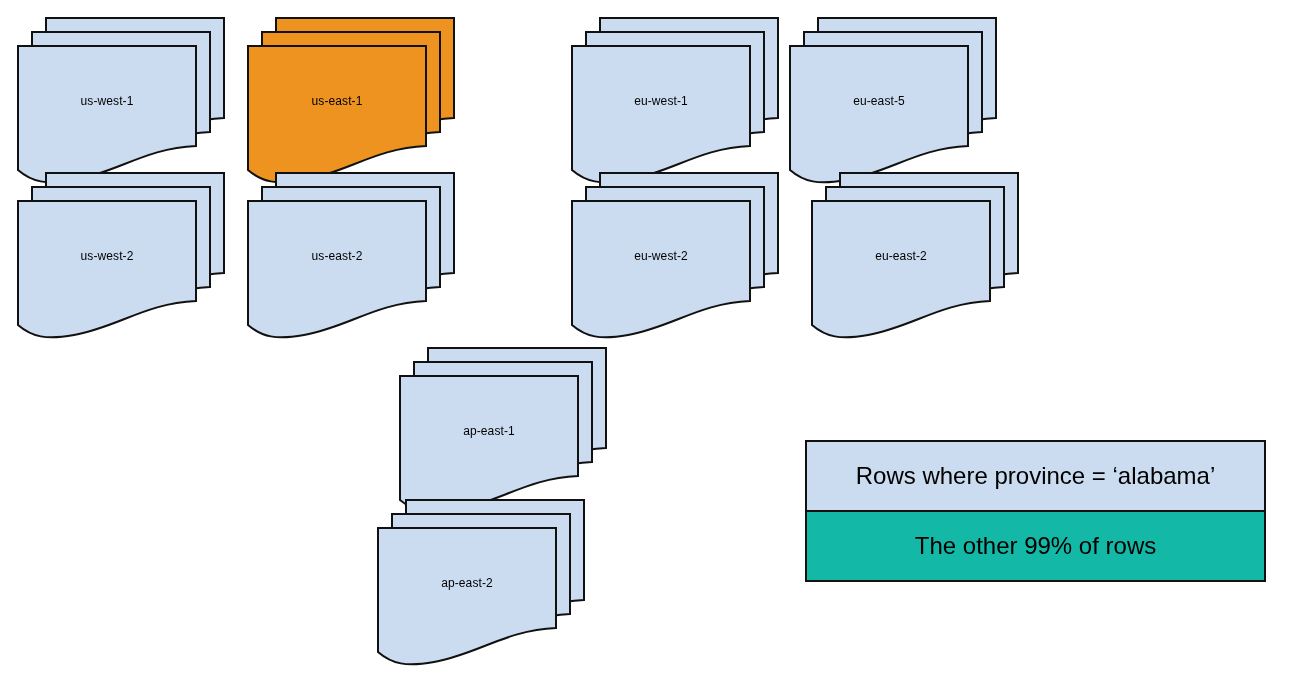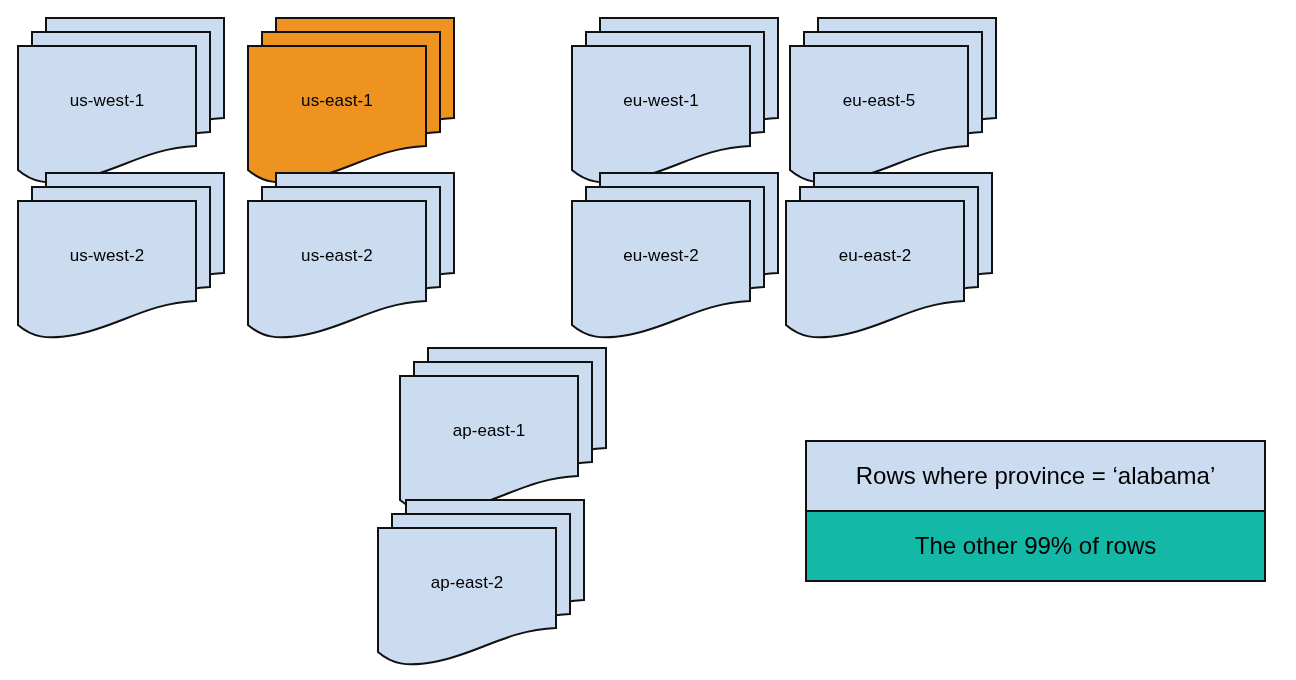--- a/index.html
+++ b/index.html
@@ -36,21 +36,21 @@
   }
   .stack .doc-label {
     position: absolute;
     left: 0;
     top: 0;
     width: 178px;
     height: 110px;
     display: flex;
     align-items: center;
     justify-content: center;
-    font-size: 17px;
+    font-size: 12px;
     color: #000000;
     letter-spacing: 0.1px;
     pointer-events: none;
     white-space: nowrap;
   }
 
   
   #legend {
     position: absolute;
     left: 805px;
@@ -135,21 +135,21 @@
         <div class="doc-label" style="top: 28px;">us-east-2</div>
       </div>
       <div class="stack" style="left: 572px; top: 173px;">
         <svg viewBox="0 0 205 140">
           <path d="M 28 0 L 206 0 L 206 100 C 156 102 128 126 84 134 C 56 139 42 136 28 124 Z" fill="#CBDBF0" stroke="#111111" stroke-width="2" stroke-linejoin="miter"></path>
           <path d="M 14 14 L 192 14 L 192 114 C 142 116 114 140 70 148 C 42 153 28 150 14 138 Z" fill="#CBDBF0" stroke="#111111" stroke-width="2" stroke-linejoin="miter"></path>
           <path d="M 0 28 L 178 28 L 178 128 C 128 130 100 154 56 162 C 28 167 14 164 0 152 Z" fill="#CBDBF0" stroke="#111111" stroke-width="2" stroke-linejoin="miter"></path>
         </svg>
         <div class="doc-label" style="top: 28px;">eu-west-2</div>
       </div>
-      <div class="stack" style="left: 786px; top: 173px;">
+      <div class="stack" style="left: 812px; top: 173px;">
         <svg viewBox="0 0 205 140">
           <path d="M 28 0 L 206 0 L 206 100 C 156 102 128 126 84 134 C 56 139 42 136 28 124 Z" fill="#CBDBF0" stroke="#111111" stroke-width="2" stroke-linejoin="miter"></path>
           <path d="M 14 14 L 192 14 L 192 114 C 142 116 114 140 70 148 C 42 153 28 150 14 138 Z" fill="#CBDBF0" stroke="#111111" stroke-width="2" stroke-linejoin="miter"></path>
           <path d="M 0 28 L 178 28 L 178 128 C 128 130 100 154 56 162 C 28 167 14 164 0 152 Z" fill="#CBDBF0" stroke="#111111" stroke-width="2" stroke-linejoin="miter"></path>
         </svg>
         <div class="doc-label" style="top: 28px;">eu-east-2</div>
       </div>
       <div class="stack" style="left: 400px; top: 348px;">
         <svg viewBox="0 0 205 140">
           <path d="M 28 0 L 206 0 L 206 100 C 156 102 128 126 84 134 C 56 139 42 136 28 124 Z" fill="#CBDBF0" stroke="#111111" stroke-width="2" stroke-linejoin="miter"></path>

